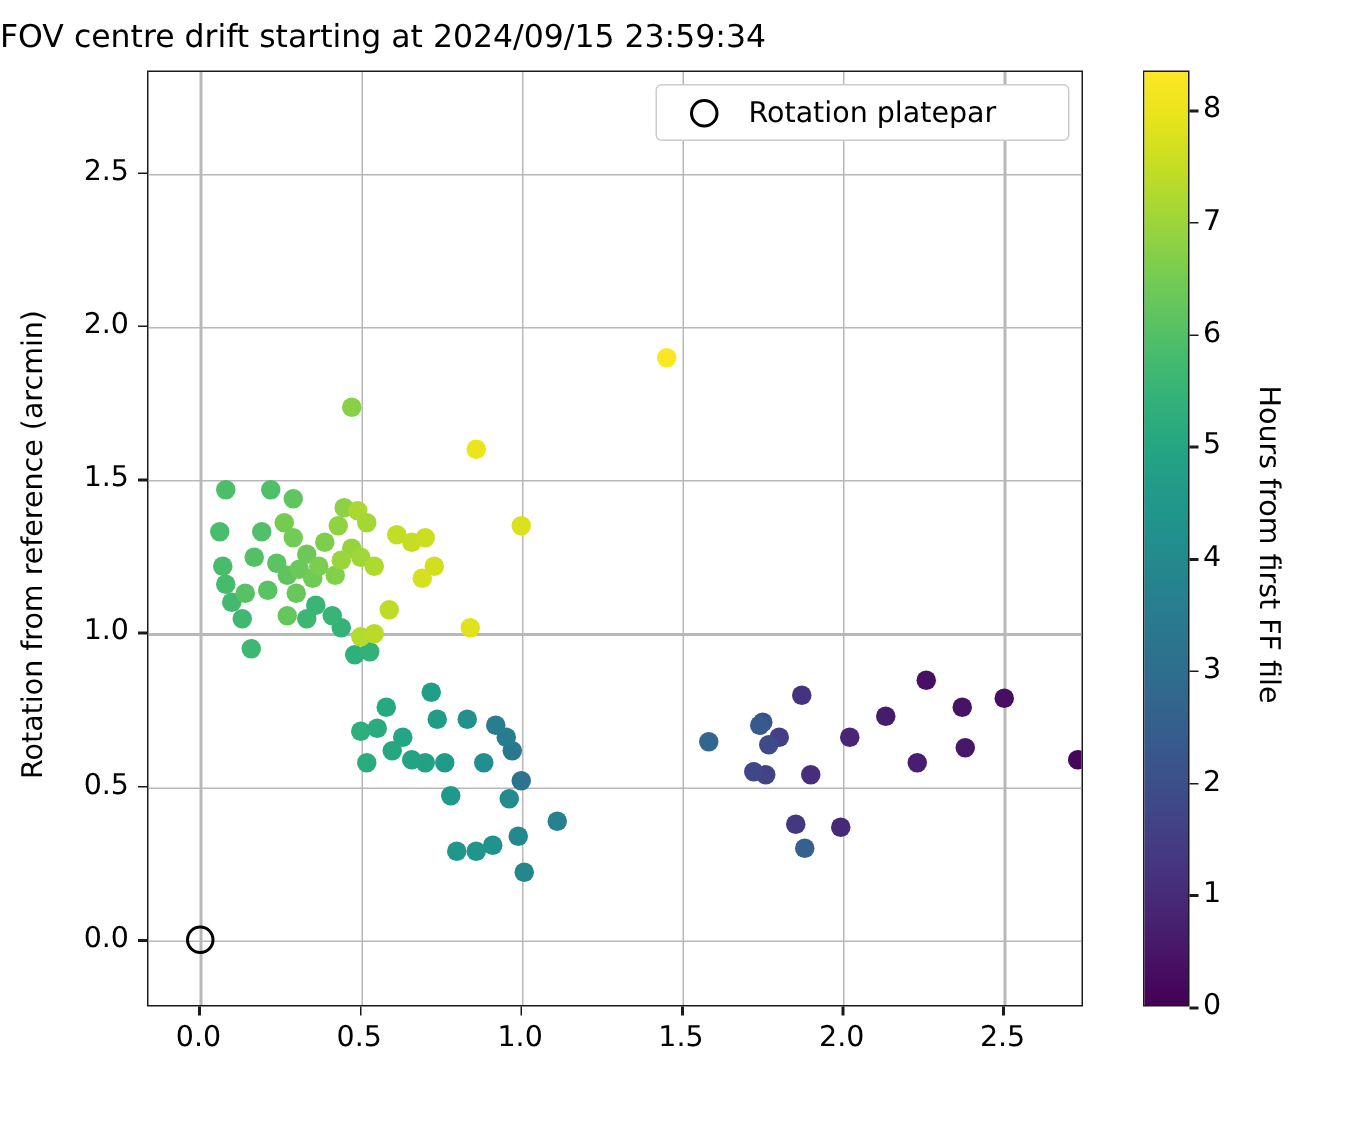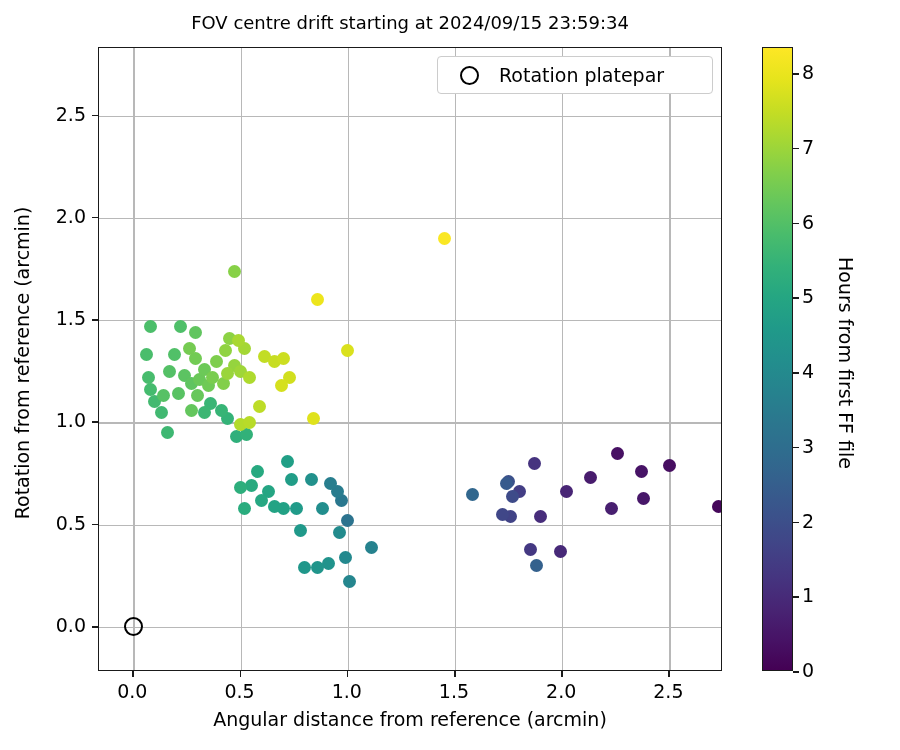--- a/index.html
+++ b/index.html
@@ -19,22 +19,22 @@
     width: 900px;
     height: 750px;
     background: #ffffff;
   }
   
   #chart-title {
     position: absolute;
     left: 0;
     top: 12px;
     width: 820px;
-    text-align: center;
-    font-size: 18px;
+    text-align: left;
+    font-size: 21px;
     color: #000;
     white-space: nowrap;
   }
   
   #plot-frame {
     position: absolute;
     left: 98px;
     top: 47px;
     width: 624px;
     height: 624px;
@@ -338,21 +338,20 @@
       <div class="tick-y" style="top: 421.4px;"></div>
       <div class="ticklabel-y" style="top: 409.4px;">1.0</div>
       <div class="tick-y" style="top: 319.105px;"></div>
       <div class="ticklabel-y" style="top: 307.105px;">1.5</div>
       <div class="tick-y" style="top: 216.81px;"></div>
       <div class="ticklabel-y" style="top: 204.81px;">2.0</div>
       <div class="tick-y" style="top: 114.515px;"></div>
       <div class="ticklabel-y" style="top: 102.515px;">2.5</div>
     </div>
 
-  <div id="xlabel">Angular distance from reference (arcmin)</div>
   <div id="ylabel">Rotation from reference (arcmin)</div>
 
   <div id="legend">
     <div id="legend-marker"></div>
     <div id="legend-label">Rotation platepar</div>
   </div>
 
   <div id="colorbar-box">
     <div id="colorbar-gradient" style="background: linear-gradient(rgb(253, 231, 37) 0%, rgb(230, 228, 28) 5%, rgb(198, 221, 35) 10%, rgb(164, 215, 53) 15%, rgb(130, 207, 74) 20%, rgb(100, 198, 93) 25%, rgb(73, 188, 108) 30%, rgb(51, 177, 121) 35%, rgb(37, 166, 130) 40%, rgb(32, 154, 137) 45%, rgb(34, 143, 141) 50%, rgb(38, 131, 142) 55%, rgb(43, 119, 142) 60%, rgb(47, 108, 142) 65%, rgb(53, 95, 141) 70%, rgb(59, 82, 139) 75%, rgb(65, 68, 135) 80%, rgb(69, 53, 128) 85%, rgb(72, 37, 116) 90%, rgb(71, 19, 102) 95%, rgb(68, 1, 84) 100%);"></div>
   </div>

